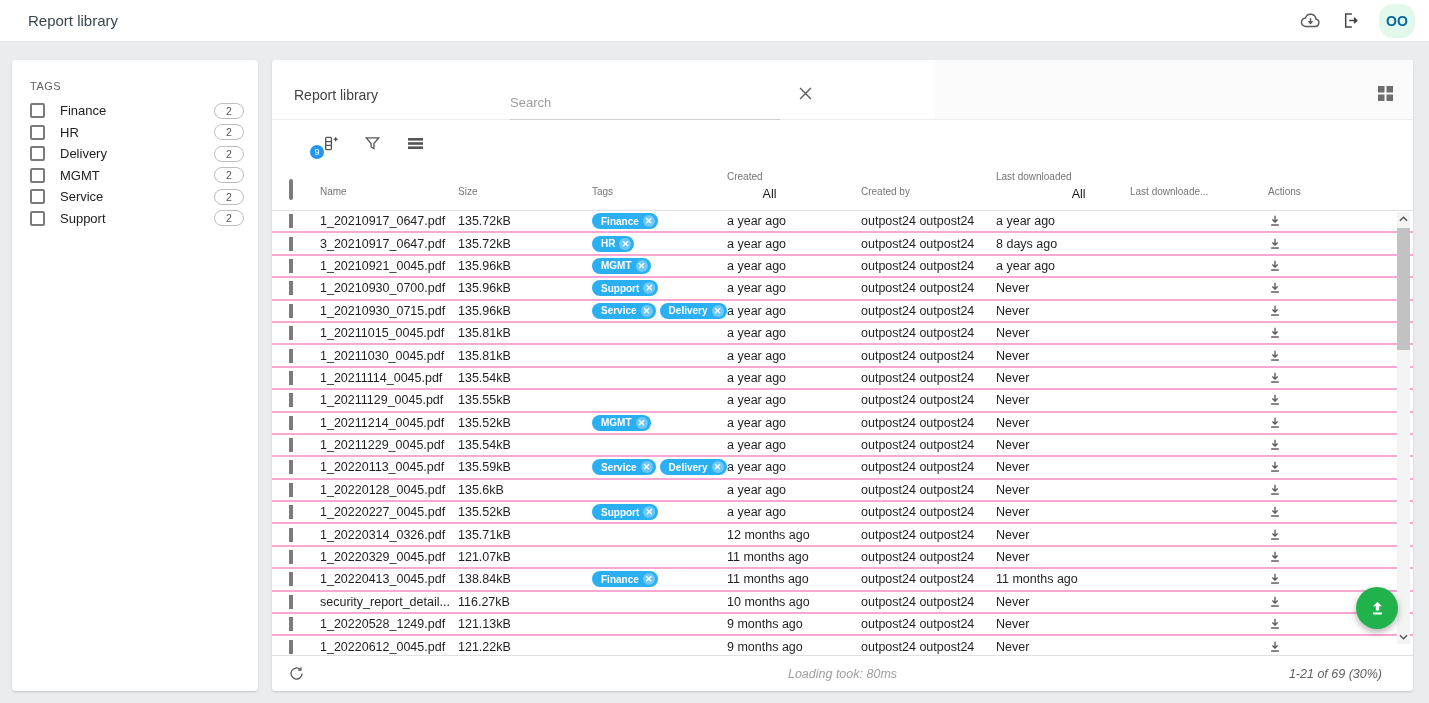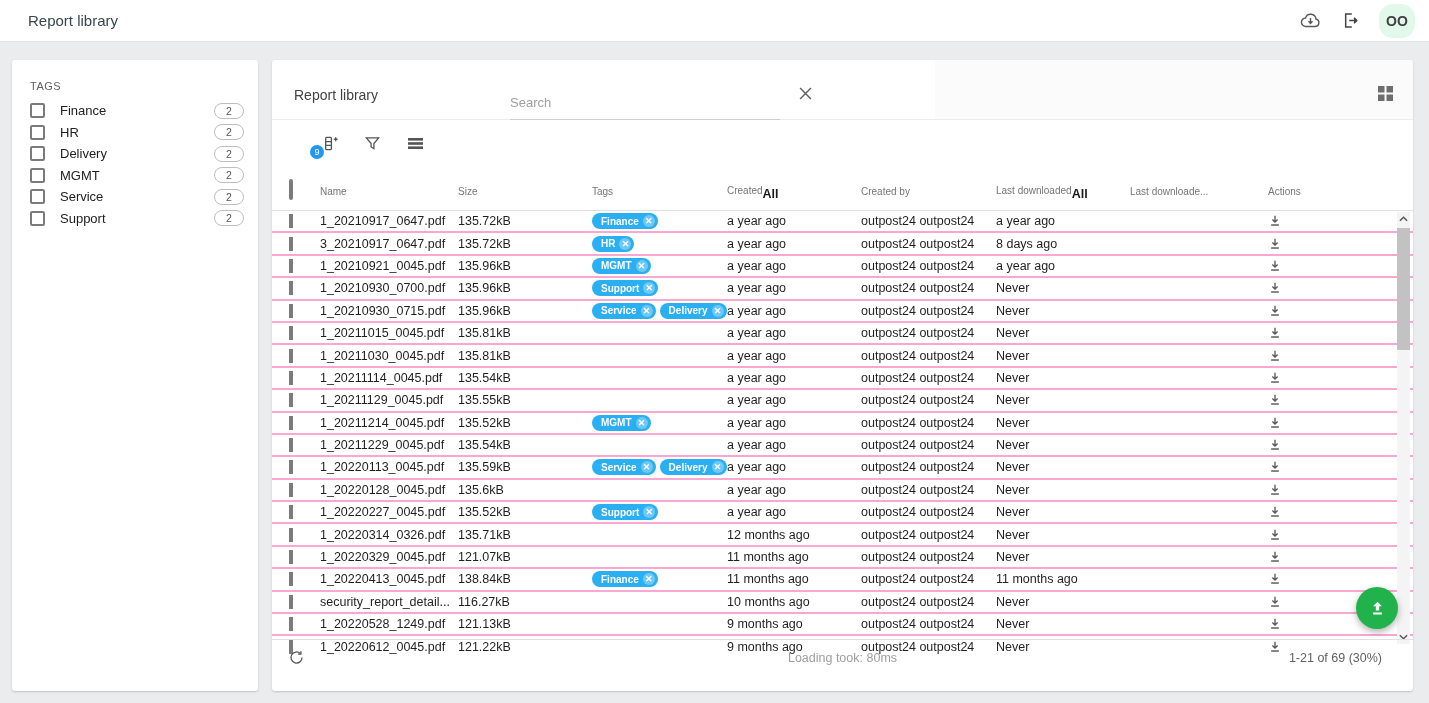--- a/index.html
+++ b/index.html
@@ -5,21 +5,21 @@
   * { margin:0; padding:0; box-sizing:border-box; }
   html,body { width:1429px; height:703px; }
   body { font-family:"Liberation Sans", sans-serif; background:#eaeced; position:relative; overflow:hidden; }
 
   
   .topbar { position:absolute; top:0; left:0; width:1429px; height:42px; background:#fff;
             border-bottom:1px solid #e3e3e3; display:flex; align-items:center; justify-content:space-between; }
   .topbar-title { padding-left:28px; font-size:15px; font-weight:500; color:#37474f; }
   .topbar-right { display:flex; align-items:center; gap:18px; padding-right:14px; }
   .icon-btn { background:none; border:none; cursor:pointer; display:flex; align-items:center; }
-  .avatar { width:36px; height:34px; background:#e2f8eb; color:#404040; font-size:14px; font-weight:bold;
+  .avatar { width:36px; height:34px; background:#e2f8eb; color:#0369a1; font-size:14px; font-weight:bold;
             display:flex; align-items:center; justify-content:center; border-radius:14px; cursor:pointer; }
 
   .card { position:absolute; background:#fff; border-radius:3px; box-shadow:0 1px 2px rgba(0,0,0,.18); }
 
   
   .sidebar { left:12px; top:60px; width:246px; height:631px; }
   .sidebar-title { padding:20px 0 8px 18px; font-size:11px; letter-spacing:.5px; color:#616161; }
   .tag-row { display:flex; align-items:center; height:21.5px; padding:0 14px 0 18px; }
   .checkbox { width:15px; height:15px; border:2px solid #7b7b7b; border-radius:2px; background:#fff;
               flex:0 0 auto; cursor:pointer; }
@@ -44,43 +44,43 @@
               display:flex; align-items:center; justify-content:center; }
   .tool-badge { position:absolute; left:-8px; bottom:-5px; width:14px; height:14px; border-radius:50%;
                 background:#2196f3; color:#fff; font-size:9px; display:flex; align-items:center; justify-content:center; }
 
   .grid-cols { display:grid; grid-template-columns:31px 138px 134px 135px 134px 135px 134px 138px 1fr;
                padding-left:17px; padding-right:17px; }
   .thead { height:44px; align-items:end; padding-bottom:0; }
   .th { font-size:10px; color:#757575; padding-bottom:13px; }
   .th-stack { display:flex; flex-direction:row; padding-bottom:9px; }
   .th-small { font-size:10px; color:#757575; }
-  .th-strong { font-size:12.5px; font-weight:bold; color:#1a1a1a; margin-top:2px; }
+  .th-strong { font-size:12.5px; font-weight:normal; color:#1a1a1a; margin-top:16px; }
   .th-check { padding-bottom:11px; }
 
   .tbody { height:444px; overflow:hidden; border-top:1px solid #e0e0e0; }
   .trow { height:22.4px; align-items:center; border-bottom:2px solid #f9a8d4; }
   .cell { font-size:12.5px; color:#1f1f1f; white-space:nowrap; overflow:hidden; }
   .row-check { width:15px; height:15px; border:2px solid #7b7b7b; border-radius:2px; background:#fff; cursor:pointer; }
   .tags-cell { display:flex; gap:4px; align-items:center; }
   .chip { display:inline-flex; align-items:center; gap:4px; background:#29aff2; border-radius:10px;
           height:16px; padding:0 3px 0 9px; color:#fff; font-size:10px; font-weight:bold; }
   .chip-x { width:12px; height:12px; border-radius:50%; background:#6fc9f6; color:#fff; font-size:9px;
             line-height:12px; text-align:center; cursor:pointer; font-weight:bold; }
   .dl-btn { background:none; border:none; cursor:pointer; padding:0; display:flex; }
 
   
   .vscroll { position:absolute; right:3px; top:152px; width:13px; height:432px; background:#f4f4f4; }
   .sb-btn { position:absolute; left:0; width:13px; height:14px; background:#f4f4f4; border:none; cursor:pointer;
             display:flex; align-items:center; justify-content:center; padding:0; }
   .sb-up { top:0; } .sb-down { bottom:0; }
   .sb-thumb { position:absolute; left:0; top:16px; width:13px; height:122px; background:#c2c2c2; cursor:pointer; }
 
-  .panel-footer { position:absolute; left:0; bottom:16px; width:100%; height:36px; border-top:1px solid #e0e0e0;
-                  display:flex; align-items:center; }
+  .panel-footer { position:absolute; left:0; bottom:0; width:100%; height:36px; border-top:1px solid #e0e0e0;
+                  display:flex; align-items:center;font-style:italic; }
   .refresh-btn { background:none; border:none; cursor:pointer; margin-left:16px; display:flex; }
   .footer-loading { position:absolute; left:0; right:0; text-align:center; font-size:12.5px; color:#9e9e9e; }
   .footer-range { margin-left:auto; padding-right:31px; font-size:12.5px; color:#616161; z-index:1; }
 
   .fab { position:absolute; left:1356px; top:587px; width:42px; height:42px; border-radius:50%;
          background:#22b24c; border:none; cursor:pointer; box-shadow:0 3px 7px rgba(0,0,0,.3);
          display:flex; align-items:center; justify-content:center; }
 </style>
 </head>
 <body>

